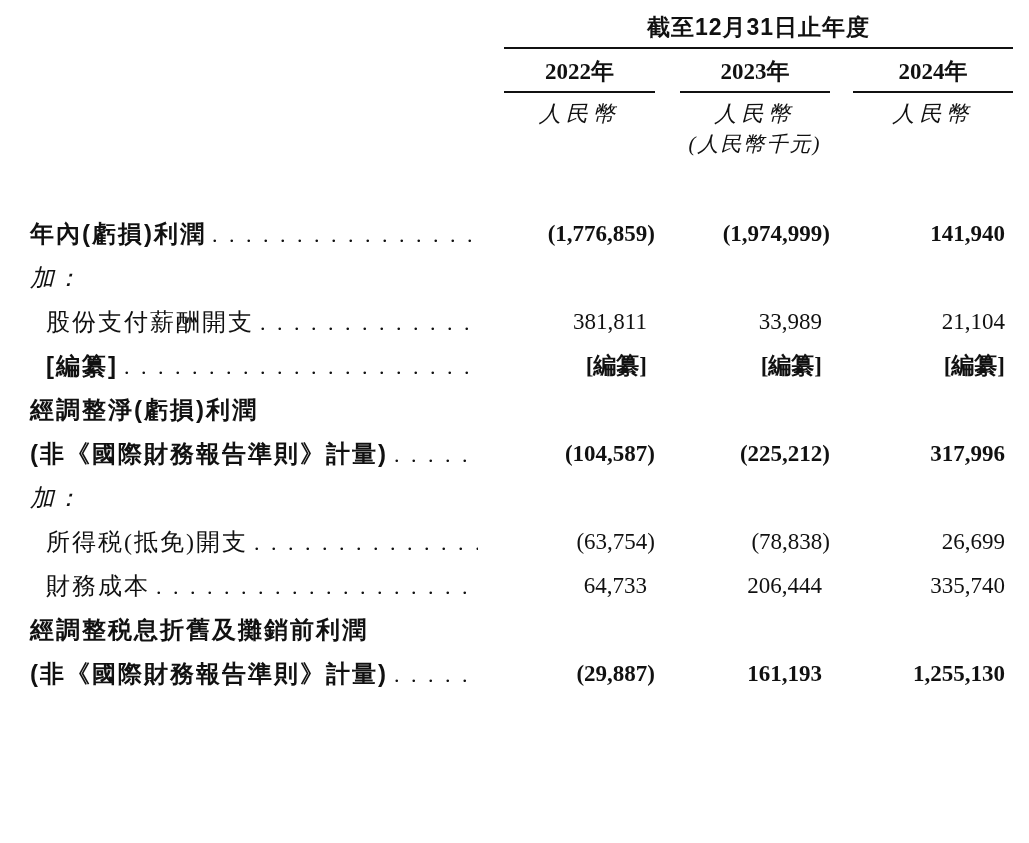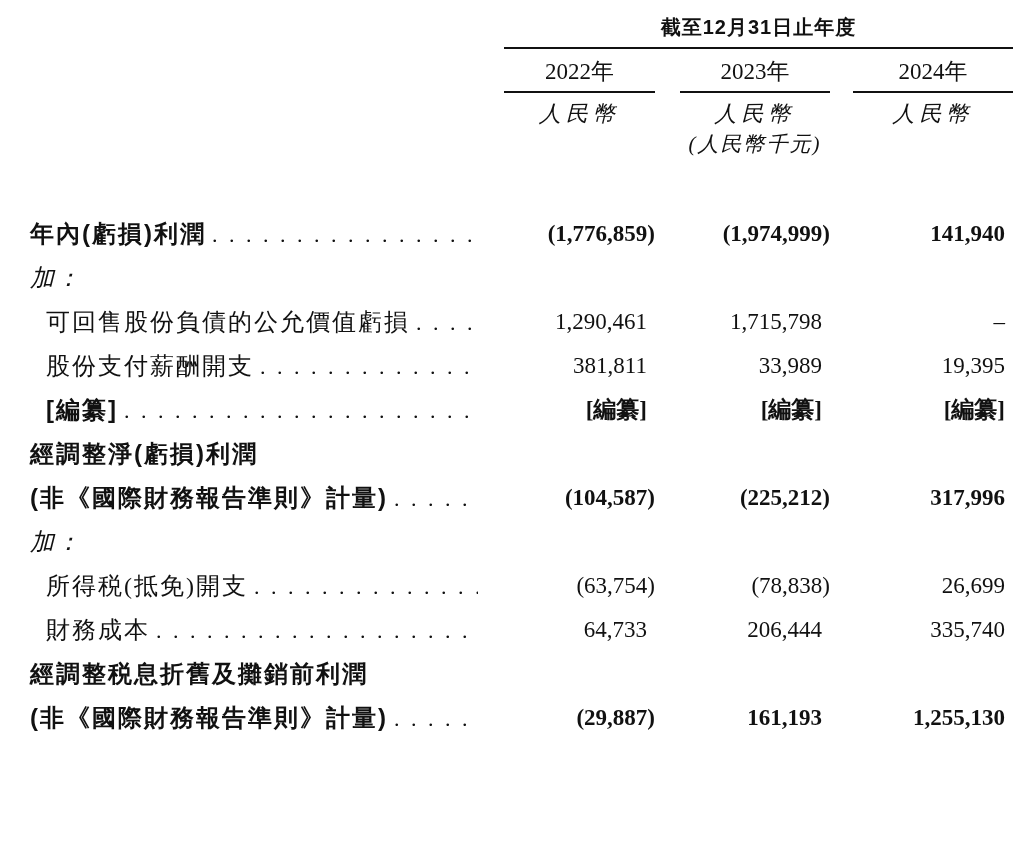--- a/index.html
+++ b/index.html
@@ -17,32 +17,32 @@
     display: grid;
     grid-template-columns: 492px 163px 175px 183px;
   }
   
   .thead { padding-top: 13px; }
   .period-box {
     grid-column: 2 / 5;
     margin-left: 12px;
     text-align: center;
     font-weight: bold;
-    font-size: 20px;
+    font-size: 23px;
     letter-spacing: 1px;
     line-height: 29px;
     padding-bottom: 5px;
     border-bottom: 2px solid #111;
     font-family: "Liberation Sans", sans-serif;
   }
   .year-cell { padding-top: 9px; }
   .year-box {
     border-bottom: 2px solid #111;
     text-align: center;
-    font-weight: normal;
+    font-weight: bold;
     font-size: 23px;
     line-height: 27px;
     padding-bottom: 6px;
     font-family: "Liberation Serif", serif;
   }
   .yc1 .year-box { margin-left: 12px; }
   .yc2 .year-box { margin-left: 25px; }
   .yc3 .year-box { margin-left: 23px; }
   .cur-cell {
     padding-top: 8px;
@@ -156,38 +156,29 @@
 
     <div class="grid row italic">
       <div class="cell label-cell ind0">
         <span class="lbl">加：</span>
       </div>
       <div class="cell val"></div>
       <div class="cell val"></div>
       <div class="cell val"></div>
     </div>
 
-    <div class="grid row">
-      <div class="cell label-cell ind1">
-        <span class="lbl">可回售股份負債的公允價值虧損</span>
-        <span class="leader"></span>
-      </div>
-      <div class="cell val plain">1,290,461</div>
-      <div class="cell val plain">1,715,798</div>
-      <div class="cell val plain">–</div>
-    </div>
 
     <div class="grid row">
       <div class="cell label-cell ind1">
         <span class="lbl">股份支付薪酬開支</span>
         <span class="leader"></span>
       </div>
       <div class="cell val plain">381,811</div>
       <div class="cell val plain">33,989</div>
-      <div class="cell val plain">19,395</div>
+      <div class="cell val plain">21,104</div>
     </div>
 
     <div class="grid row bold">
       <div class="cell label-cell ind1">
         <span class="lbl">[編纂]</span>
         <span class="leader"></span>
       </div>
       <div class="cell val plain">[編纂]</div>
       <div class="cell val plain">[編纂]</div>
       <div class="cell val plain">[編纂]</div>

